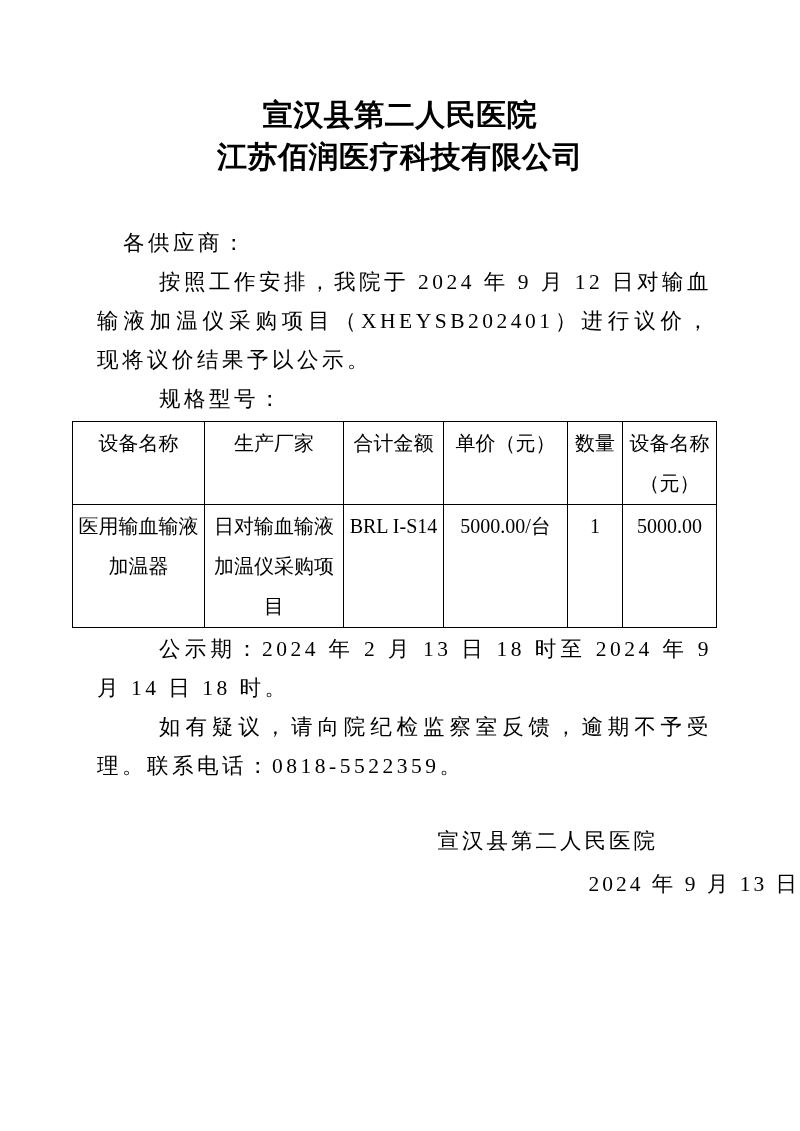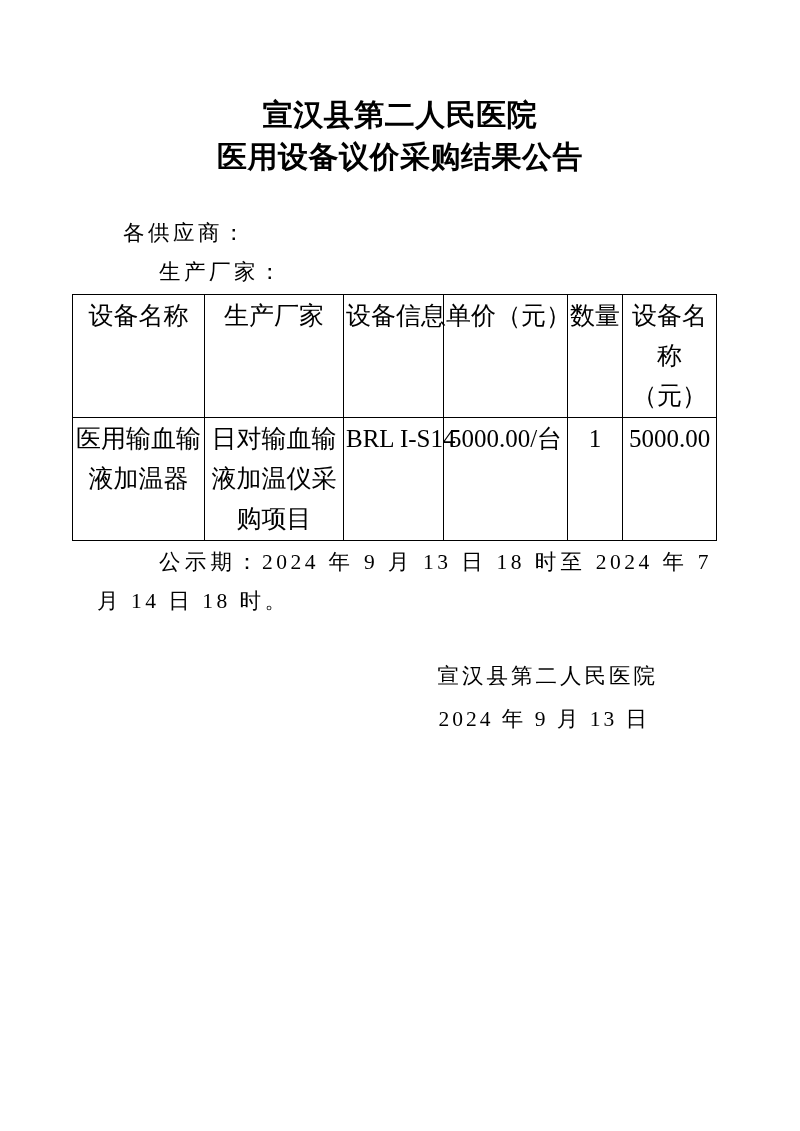--- a/index.html
+++ b/index.html
@@ -19,108 +19,110 @@
   .doc-title {
     margin: 0;
     padding-top: 94px;
     text-align: center;
     font-size: 30px;
     font-weight: bold;
     line-height: 42px;
     letter-spacing: 0.5px;
   }
   .content {
-    margin: 36px 88px 0 97px;
+    margin: 46px 88px 0 97px;
     font-size: 21.5px;
     line-height: 39px;
     letter-spacing: 3.5px;
     text-align: justify;
   }
   .content p { margin: 0; }
   .p-salutation { text-indent: 26px; }
   .p-indent { text-indent: 62px; }
   table.device-table {
     border-collapse: collapse;
     table-layout: fixed;
     width: 644px;
     margin: 2px 0 2px -25px;
     letter-spacing: 0;
   }
   .device-table th, .device-table td {
     border: 1.5px solid #000000;
     font-weight: normal;
-    font-size: 25px;
+    font-size: 20px;
     line-height: 40px;
     text-align: center;
     vertical-align: top;
     padding: 1px 2px;
     height: 80px;
     word-break: break-all;
     letter-spacing: 0;
   }
   .device-table th:nth-child(3), .device-table td:nth-child(3),
   .device-table th:nth-child(4), .device-table td:nth-child(4) {
     white-space: nowrap;
   }
   .signature {
     margin-top: 34px;
     font-size: 21.5px;
     line-height: 43px;
     letter-spacing: 3px;
     text-align: right;
   }
   .sig-org  { padding-right: 142px; }
-  .sig-date { padding-right: 150px; }
+  .sig-date { }
 </style>
 </head>
 <body>
 
 <div class="page">
 
   <h1 class="doc-title">
     <span>宣汉县第二人民医院</span><br>
-    <span>医用设备议价采购结果公告</span>
+    <span>江苏佰润医疗科技有限公司</span>
   </h1>
 
   <div class="content">
     <p class="p-salutation">各供应商：</p>
-    <p class="p-indent">生产厂家：</p>
+    <p class="p-indent">按照工作安排，我院于 2024 年 9 月 12 日对输血输液加温仪采购项目（XHEYSB202401）进行议价，现将议价结果予以公示。</p>
+    <p class="p-indent">规格型号：</p>
 
     <table class="device-table">
       <colgroup>
         <col style="width:132px">
         <col style="width:139px">
         <col style="width:100px">
         <col style="width:124px">
         <col style="width:55px">
         <col style="width:94px">
       </colgroup>
       <thead>
         <tr>
           <th>设备名称</th>
           <th>生产厂家</th>
-          <th>设备信息</th>
+          <th>合计金额</th>
           <th>单价（元）</th>
           <th>数量</th>
           <th>设备名称（元）</th>
         </tr>
       </thead>
       <tbody>
         <tr>
           <td>医用输血输液加温器</td>
           <td>日对输血输液加温仪采购项目</td>
           <td>BRL I-S14</td>
           <td>5000.00/台</td>
           <td>1</td>
           <td>5000.00</td>
         </tr>
       </tbody>
     </table>
 
-    <p class="p-indent">公示期：2024 年 9 月 13 日 18 时至 2024 年 7 月 14 日 18 时。</p>
+    <p class="p-indent">公示期：2024 年 2 月 13 日 18 时至 2024 年 9 月 14 日 18 时。</p>
+    <p class="p-indent">如有疑议，请向院纪检监察室反馈，逾期不予受理。联系电话：0818-5522359。</p>
   </div>
 
   <div class="signature">
     <div class="sig-org">宣汉县第二人民医院</div>
     <div class="sig-date">2024 年 9 月 13 日</div>
   </div>
 
 </div>
 
 </body></html>

